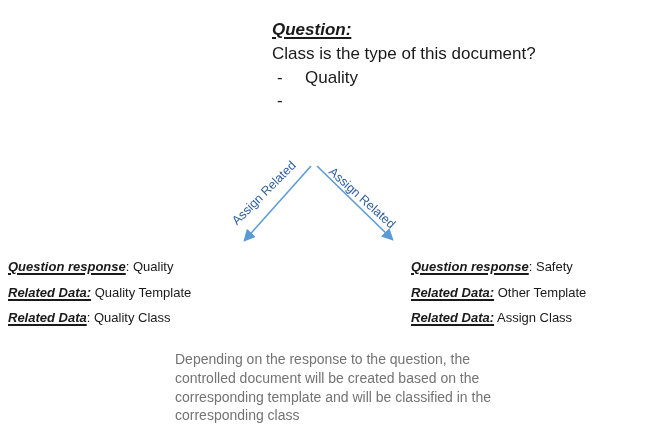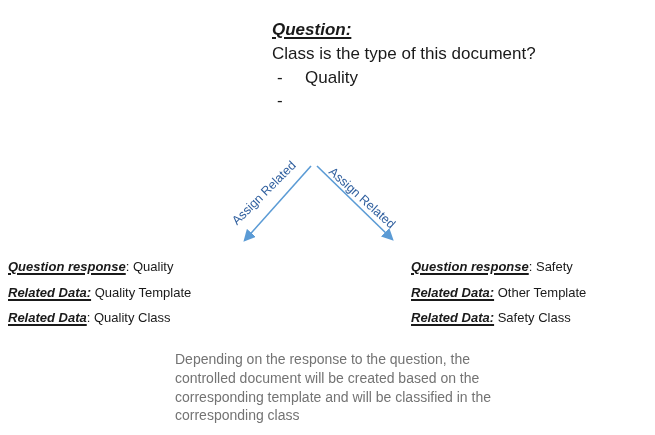--- a/index.html
+++ b/index.html
@@ -130,19 +130,19 @@
   </div>
 
   <div class="result-block right">
     <div>
       <span class="bi-underline">Question response</span><span>: Safety</span>
     </div>
     <div>
       <span class="bi-underline">Related Data:</span><span> Other Template</span>
     </div>
     <div>
-      <span class="bi-underline">Related Data:</span><span> Safety Class</span>
+      <span class="bi-underline">Related Data:</span><span> Assign Class</span>
     </div>
   </div>
 
   <div class="note">Depending on the response to the question, the controlled document will be created based on the corresponding template and will be classified in the corresponding class</div>
 
 </div>
 
 </body></html>

